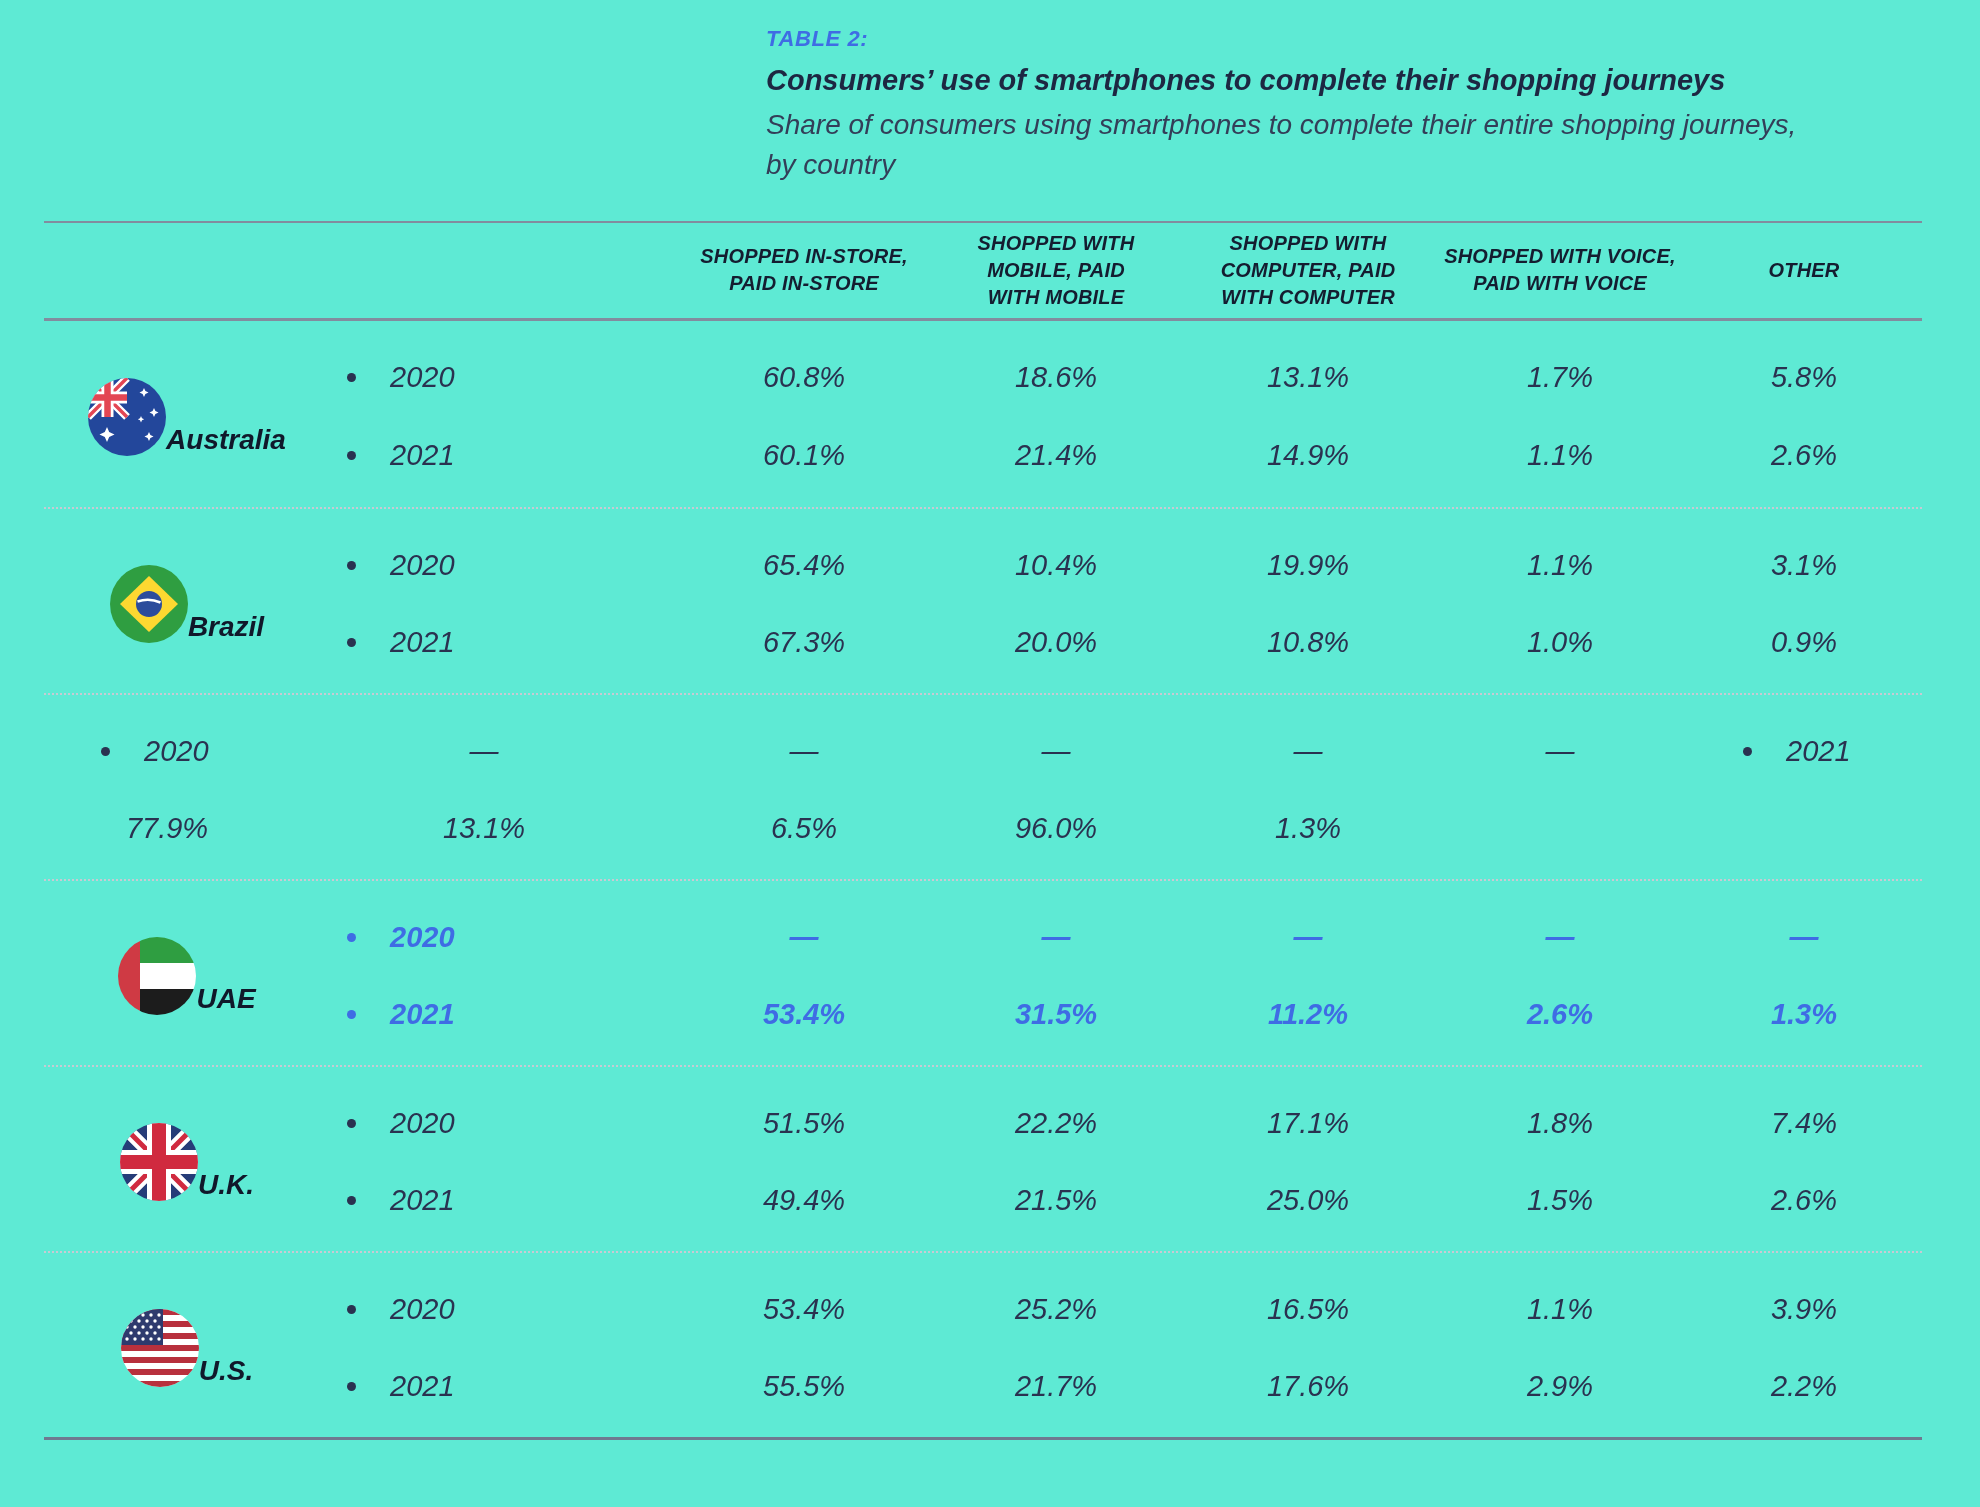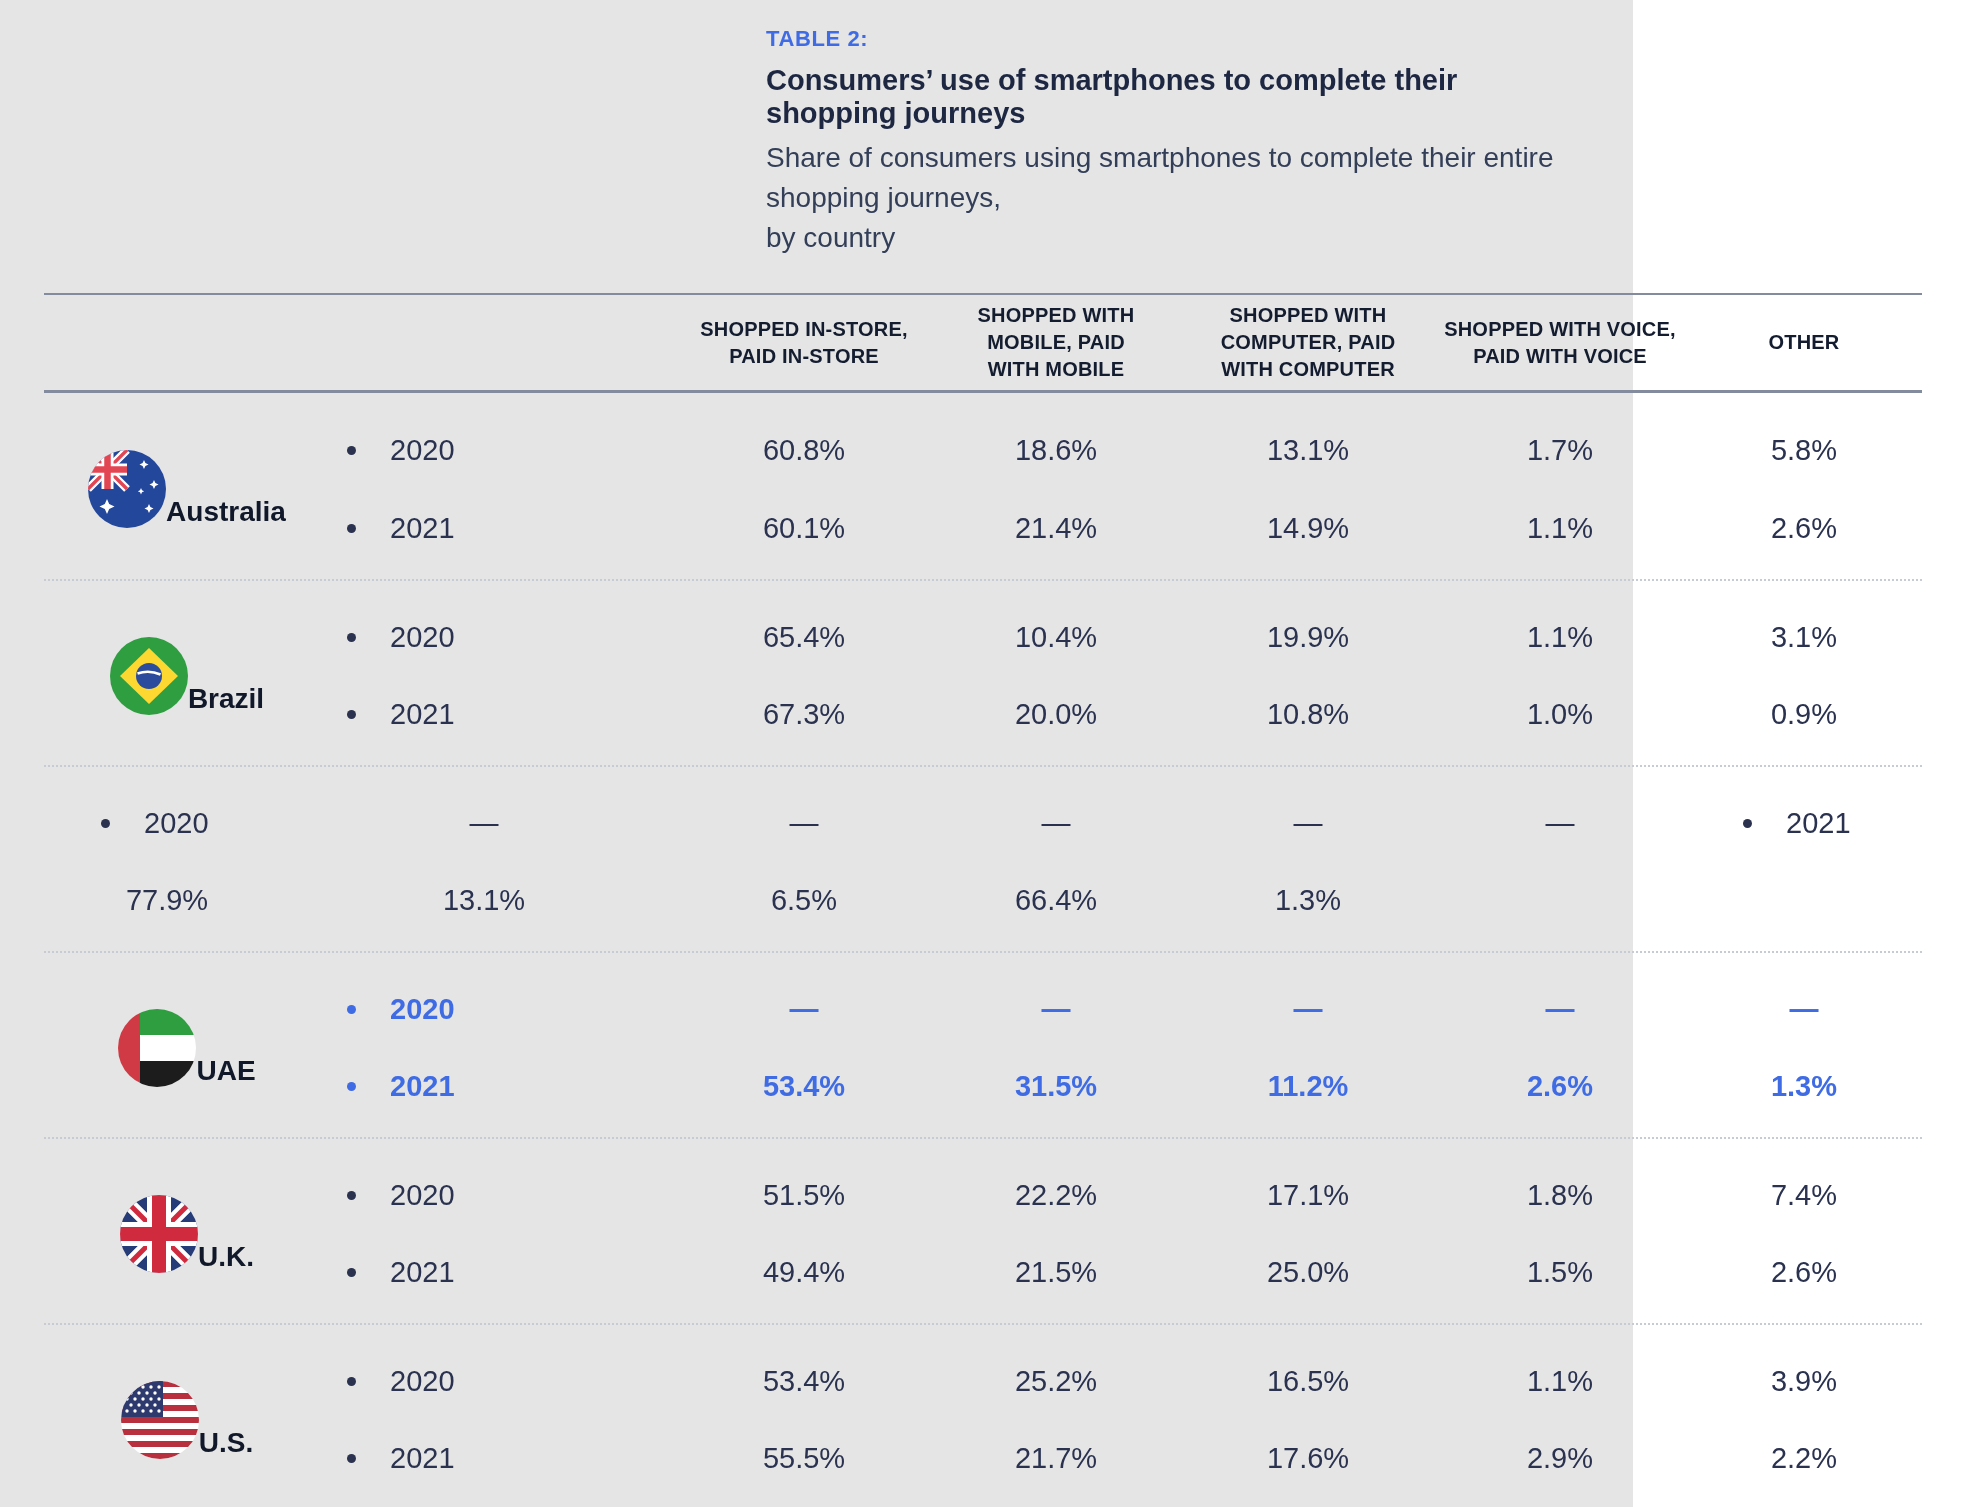--- a/index.html
+++ b/index.html
@@ -1,19 +1,19 @@
 <!DOCTYPE html>
 <html><head>
 <meta charset="utf-8">
 <style>
   * { margin:0; padding:0; box-sizing:border-box; }
   html,body { background:#ffffff; }
   body { width:1980px; height:1507px; overflow:hidden;
          font-family:"Liberation Sans","DejaVu Sans",sans-serif; }
-  .page { width:1633px; height:1507px; background:#e5e5e5; position:relative; }
+  .page { width:1980px; height:1507px; background:#5eead4; position:relative;font-style:italic; }
 
   
   .doc-header { padding:26px 60px 0 766px; }
   .kicker { color:#3f6ce4; font-size:22px; font-weight:700; letter-spacing:.6px; }
   .title  { margin-top:12px; font-size:29px; font-weight:700; color:#1d2742; }
   .subtitle { margin-top:8px; font-size:28px; font-weight:400; color:#333e58; line-height:1.42; }
 
   
   .table { margin:36px 44px 0 44px; width:1878px; }
   .grid-row { display:grid;
@@ -176,21 +176,21 @@
       <div class="val">—</div>
       <div class="val">—</div>
       <div class="val">—</div>
       <div class="year-cell">
           <span class="bullet"></span>
           <span class="year">2021</span>
         </div>
       <div class="val">77.9%</div>
       <div class="val">13.1%</div>
       <div class="val">6.5%</div>
-      <div class="val">66.4%</div>
+      <div class="val">96.0%</div>
       <div class="val">1.3%</div>
     </section>
 
     <section class="grid-row country hl">
       <div class="flag-cell">
         <span class="flag">
           <svg width="78" height="78" viewBox="0 0 78 78">
             <defs>
                 <clipPath id="clip-e">
                   <circle cx="39" cy="39" r="39"></circle>

